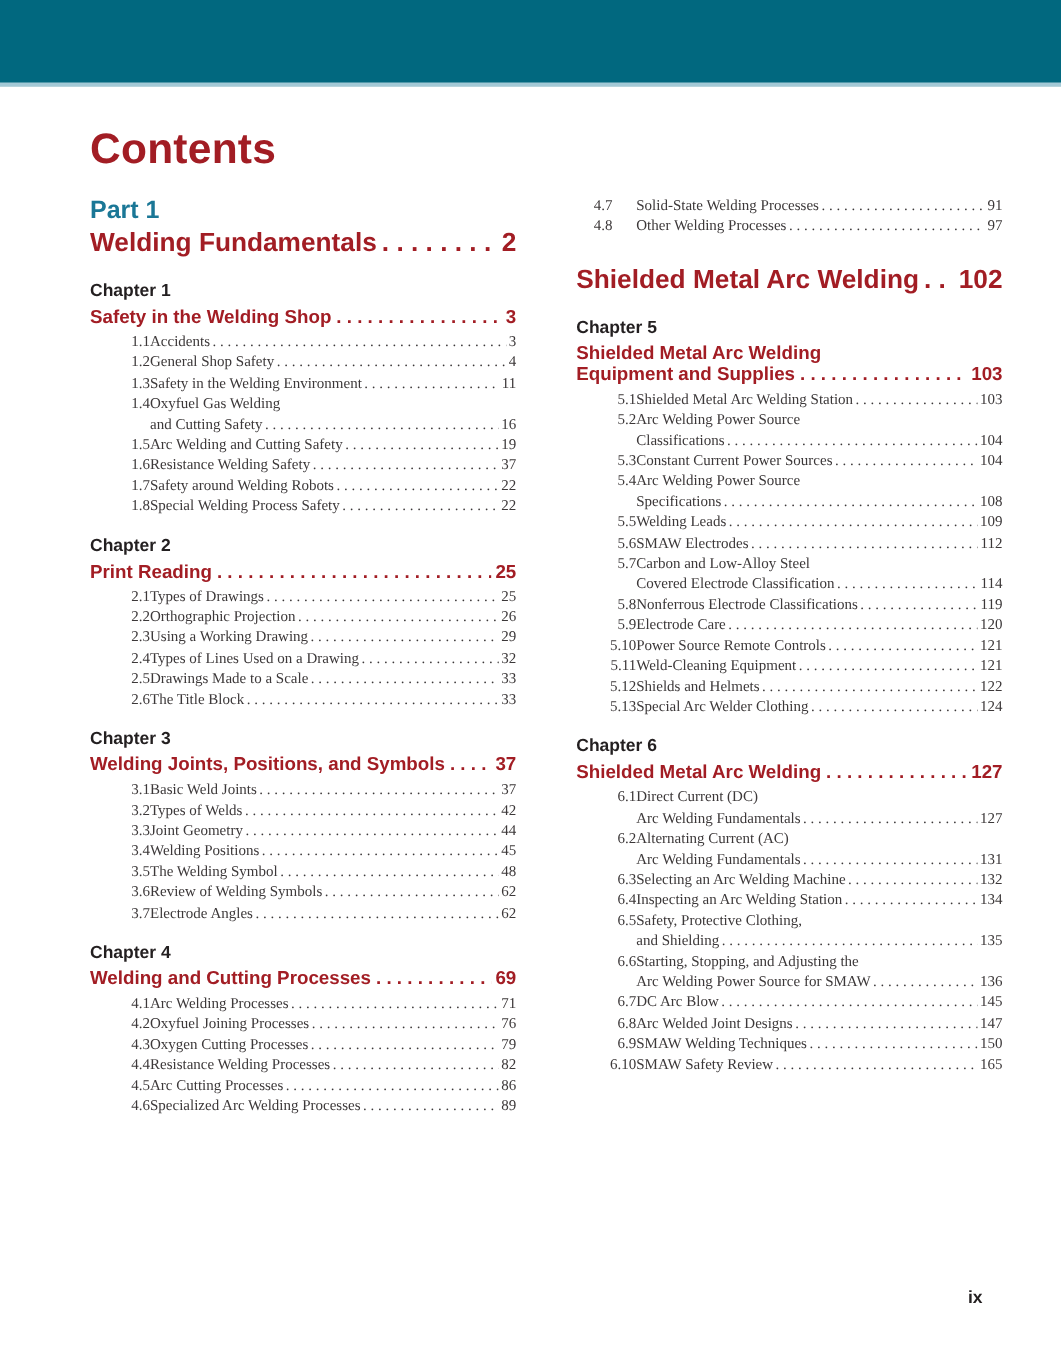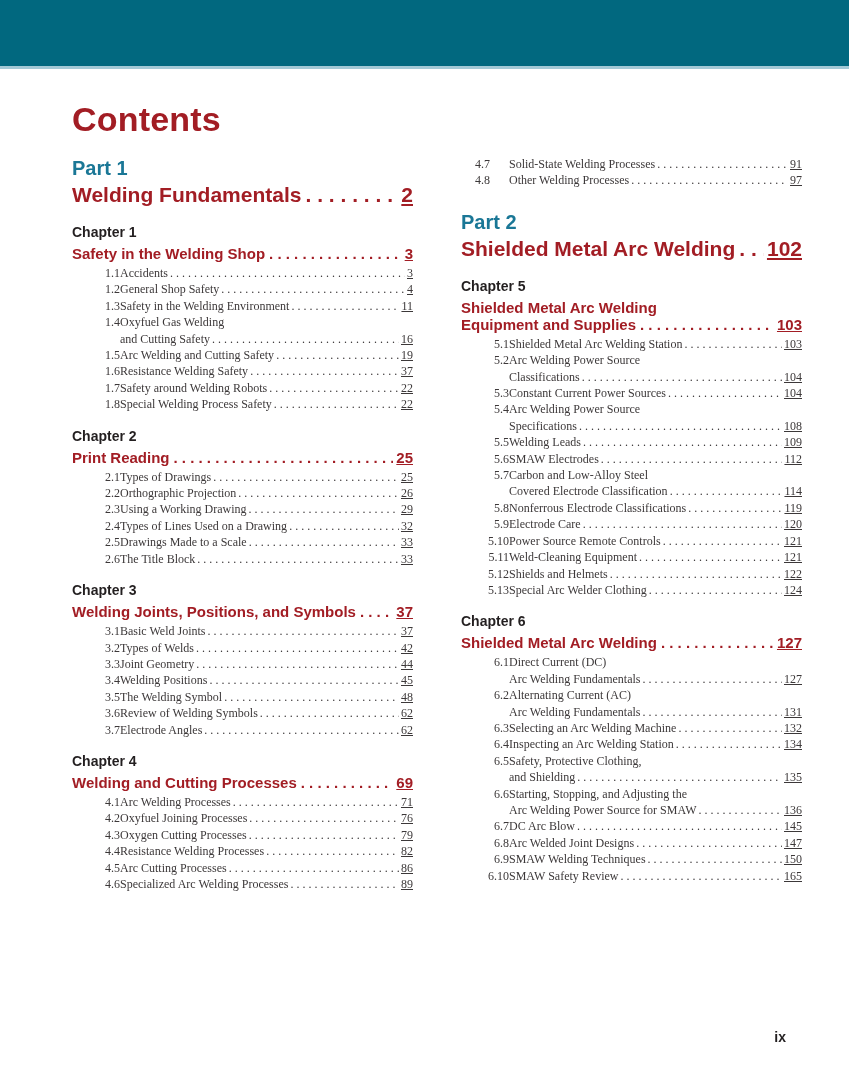--- a/index.html
+++ b/index.html
@@ -35,21 +35,21 @@
   .columns {
     display: flex;
     gap: 48px;
     padding: 0 63px 0 72px;
   }
   .col { width: 341px; flex: none; }
 
   
   .row { display: flex; align-items: baseline; }
   .t { flex: none; white-space: nowrap; }
-  .pg { flex: none; text-decoration: underline; }
+  .pg { flex: none; }
   .leader {
     flex: 1 1 auto;
     min-width: 6px;
     overflow: hidden;
     white-space: nowrap;
     margin: 0 3px 0 4px;
   }
   .leader::after {
     content: ". . . . . . . . . . . . . . . . . . . . . . . . . . . . . . . . . . . . . . . . . . . . . . . . . . . .";
   }
@@ -399,21 +399,20 @@
           <div class="item">
             <div class="row item-row">
               <span class="num">4.8</span>
               <span class="t">Other Welding Processes</span>
               <span class="leader"></span>
               <span class="pg">97</span>
             </div>
           </div>
         </section>
         <section class="part-block">
-          <div class="part-label">Part 2</div>
           <div class="row part-row">
             <span class="t">Shielded Metal Arc Welding</span>
             <span class="leader"></span>
             <span class="pg">102</span>
           </div>
         </section>
         <section class="chapter-block">
           <div class="ch-label">Chapter 5</div>
           <div class="row ch-row">
             <span class="t">Shielded Metal Arc Welding</span>

